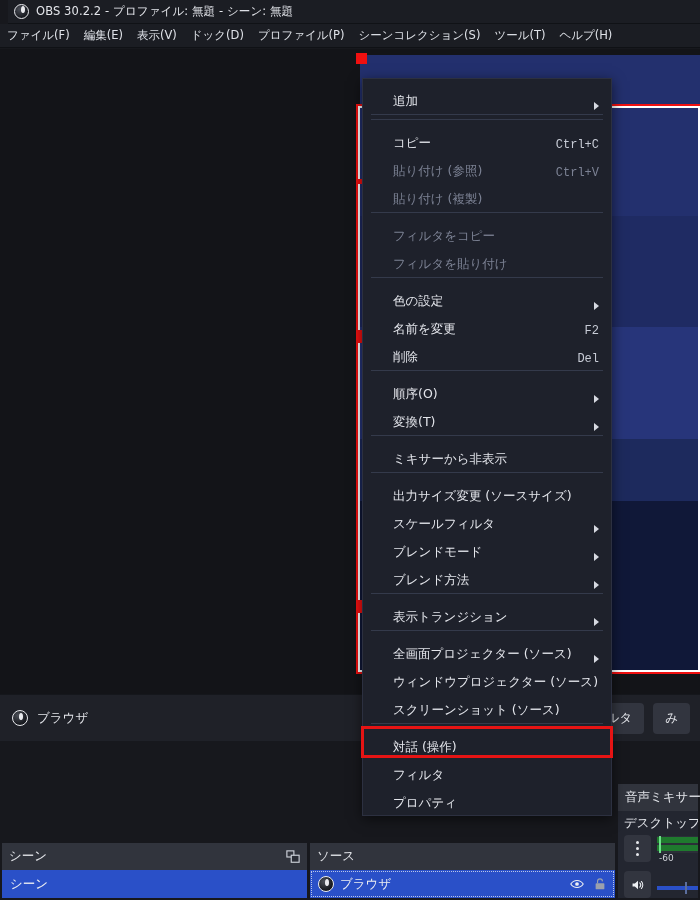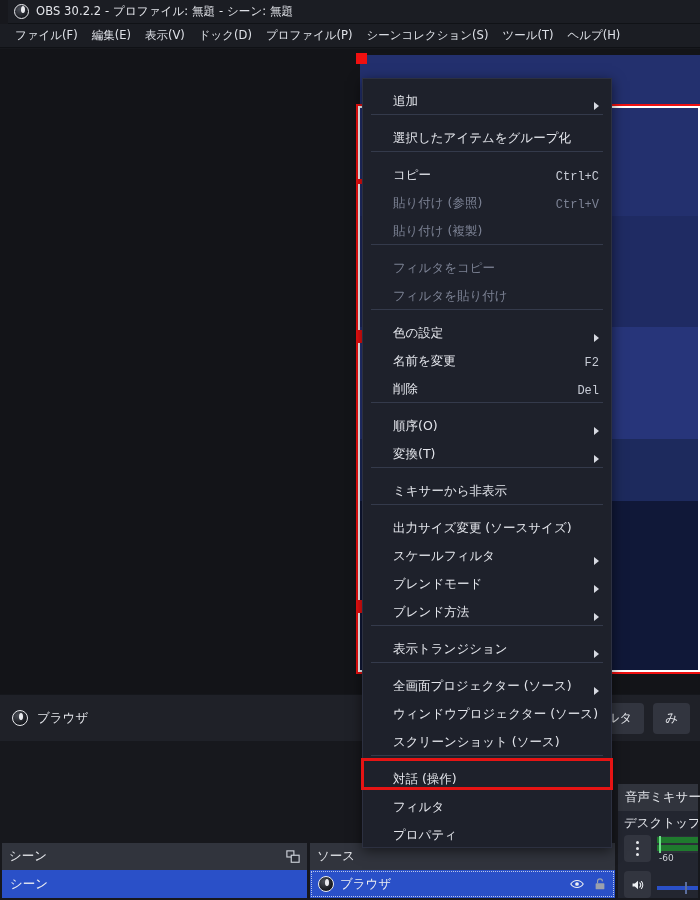--- a/index.html
+++ b/index.html
@@ -32,21 +32,21 @@
     background: #e9eaee; border-radius: 50% 50% 45% 45%;
     left: 5.5px; top: 1px;
   }
   .titlebar-text { font-size: 11.5px; color: #e4e6eb; white-space: nowrap; letter-spacing: .1px;}
 
   
   .menubar {
     position: absolute; left: 0; top: 24px; width: 700px; height: 24px;
     background: #1b1d23;
     display: flex; align-items: center;
-    padding-left: 8px;
+    padding-left: 0;
     border-bottom: 1px solid #0f1115;
   }
   .menubar-item {
     font-size: 11.5px; color: #dfe2e8;
     padding: 3px 7px; white-space: nowrap; cursor: default;
   }
 
   
   .preview-region {
     position: absolute; left: 0; top: 49px; width: 700px; height: 692px;
@@ -368,23 +368,20 @@
       </div>
     </div>
   </div>
 
   <div class="ctxmenu" id="ctxmenu">
       <div class="mi">
         <span>追加</span>
         <span class="arrow"></span>
       </div>
       <div class="msep"></div>
-      <div class="mi">
-        <span>選択したアイテムをグループ化</span>
-      </div>
       <div class="msep"></div>
       <div class="mi has-shortcut">
         <span>コピー</span>
         <span class="shortcut">Ctrl+C</span>
       </div>
       <div class="mi disabled has-shortcut">
         <span>貼り付け (参照)</span>
         <span class="shortcut">Ctrl+V</span>
       </div>
       <div class="mi disabled">

